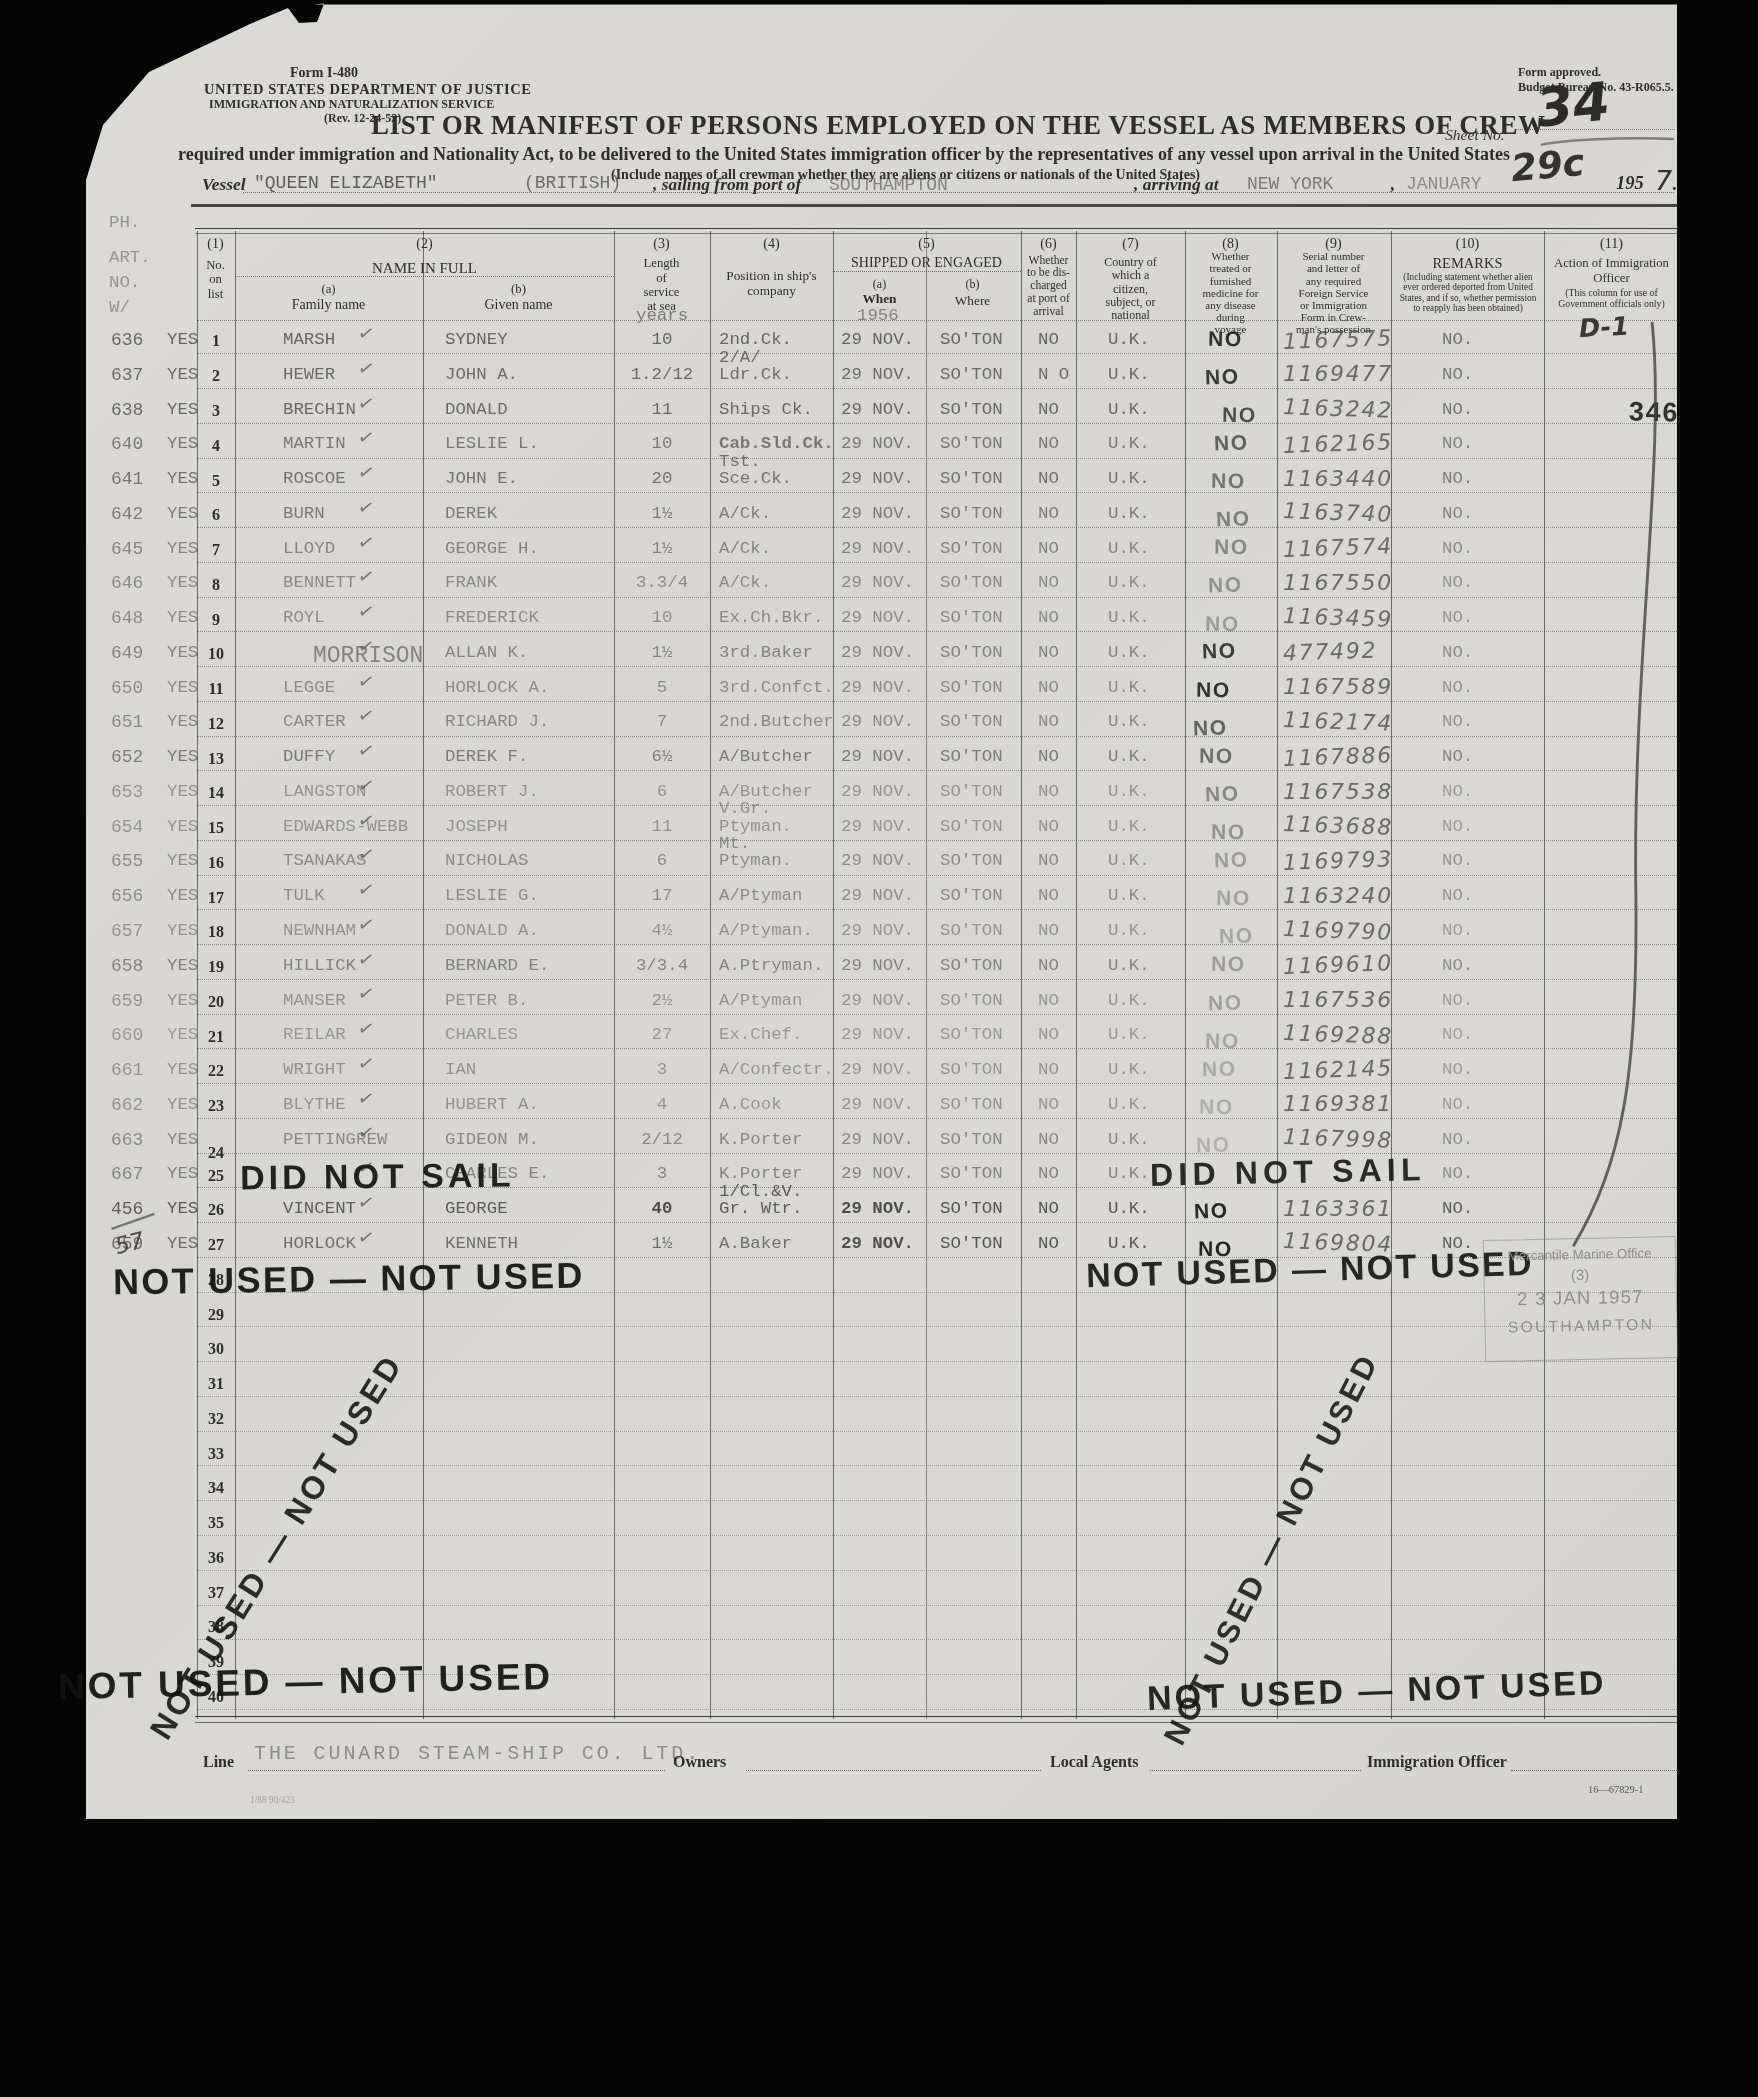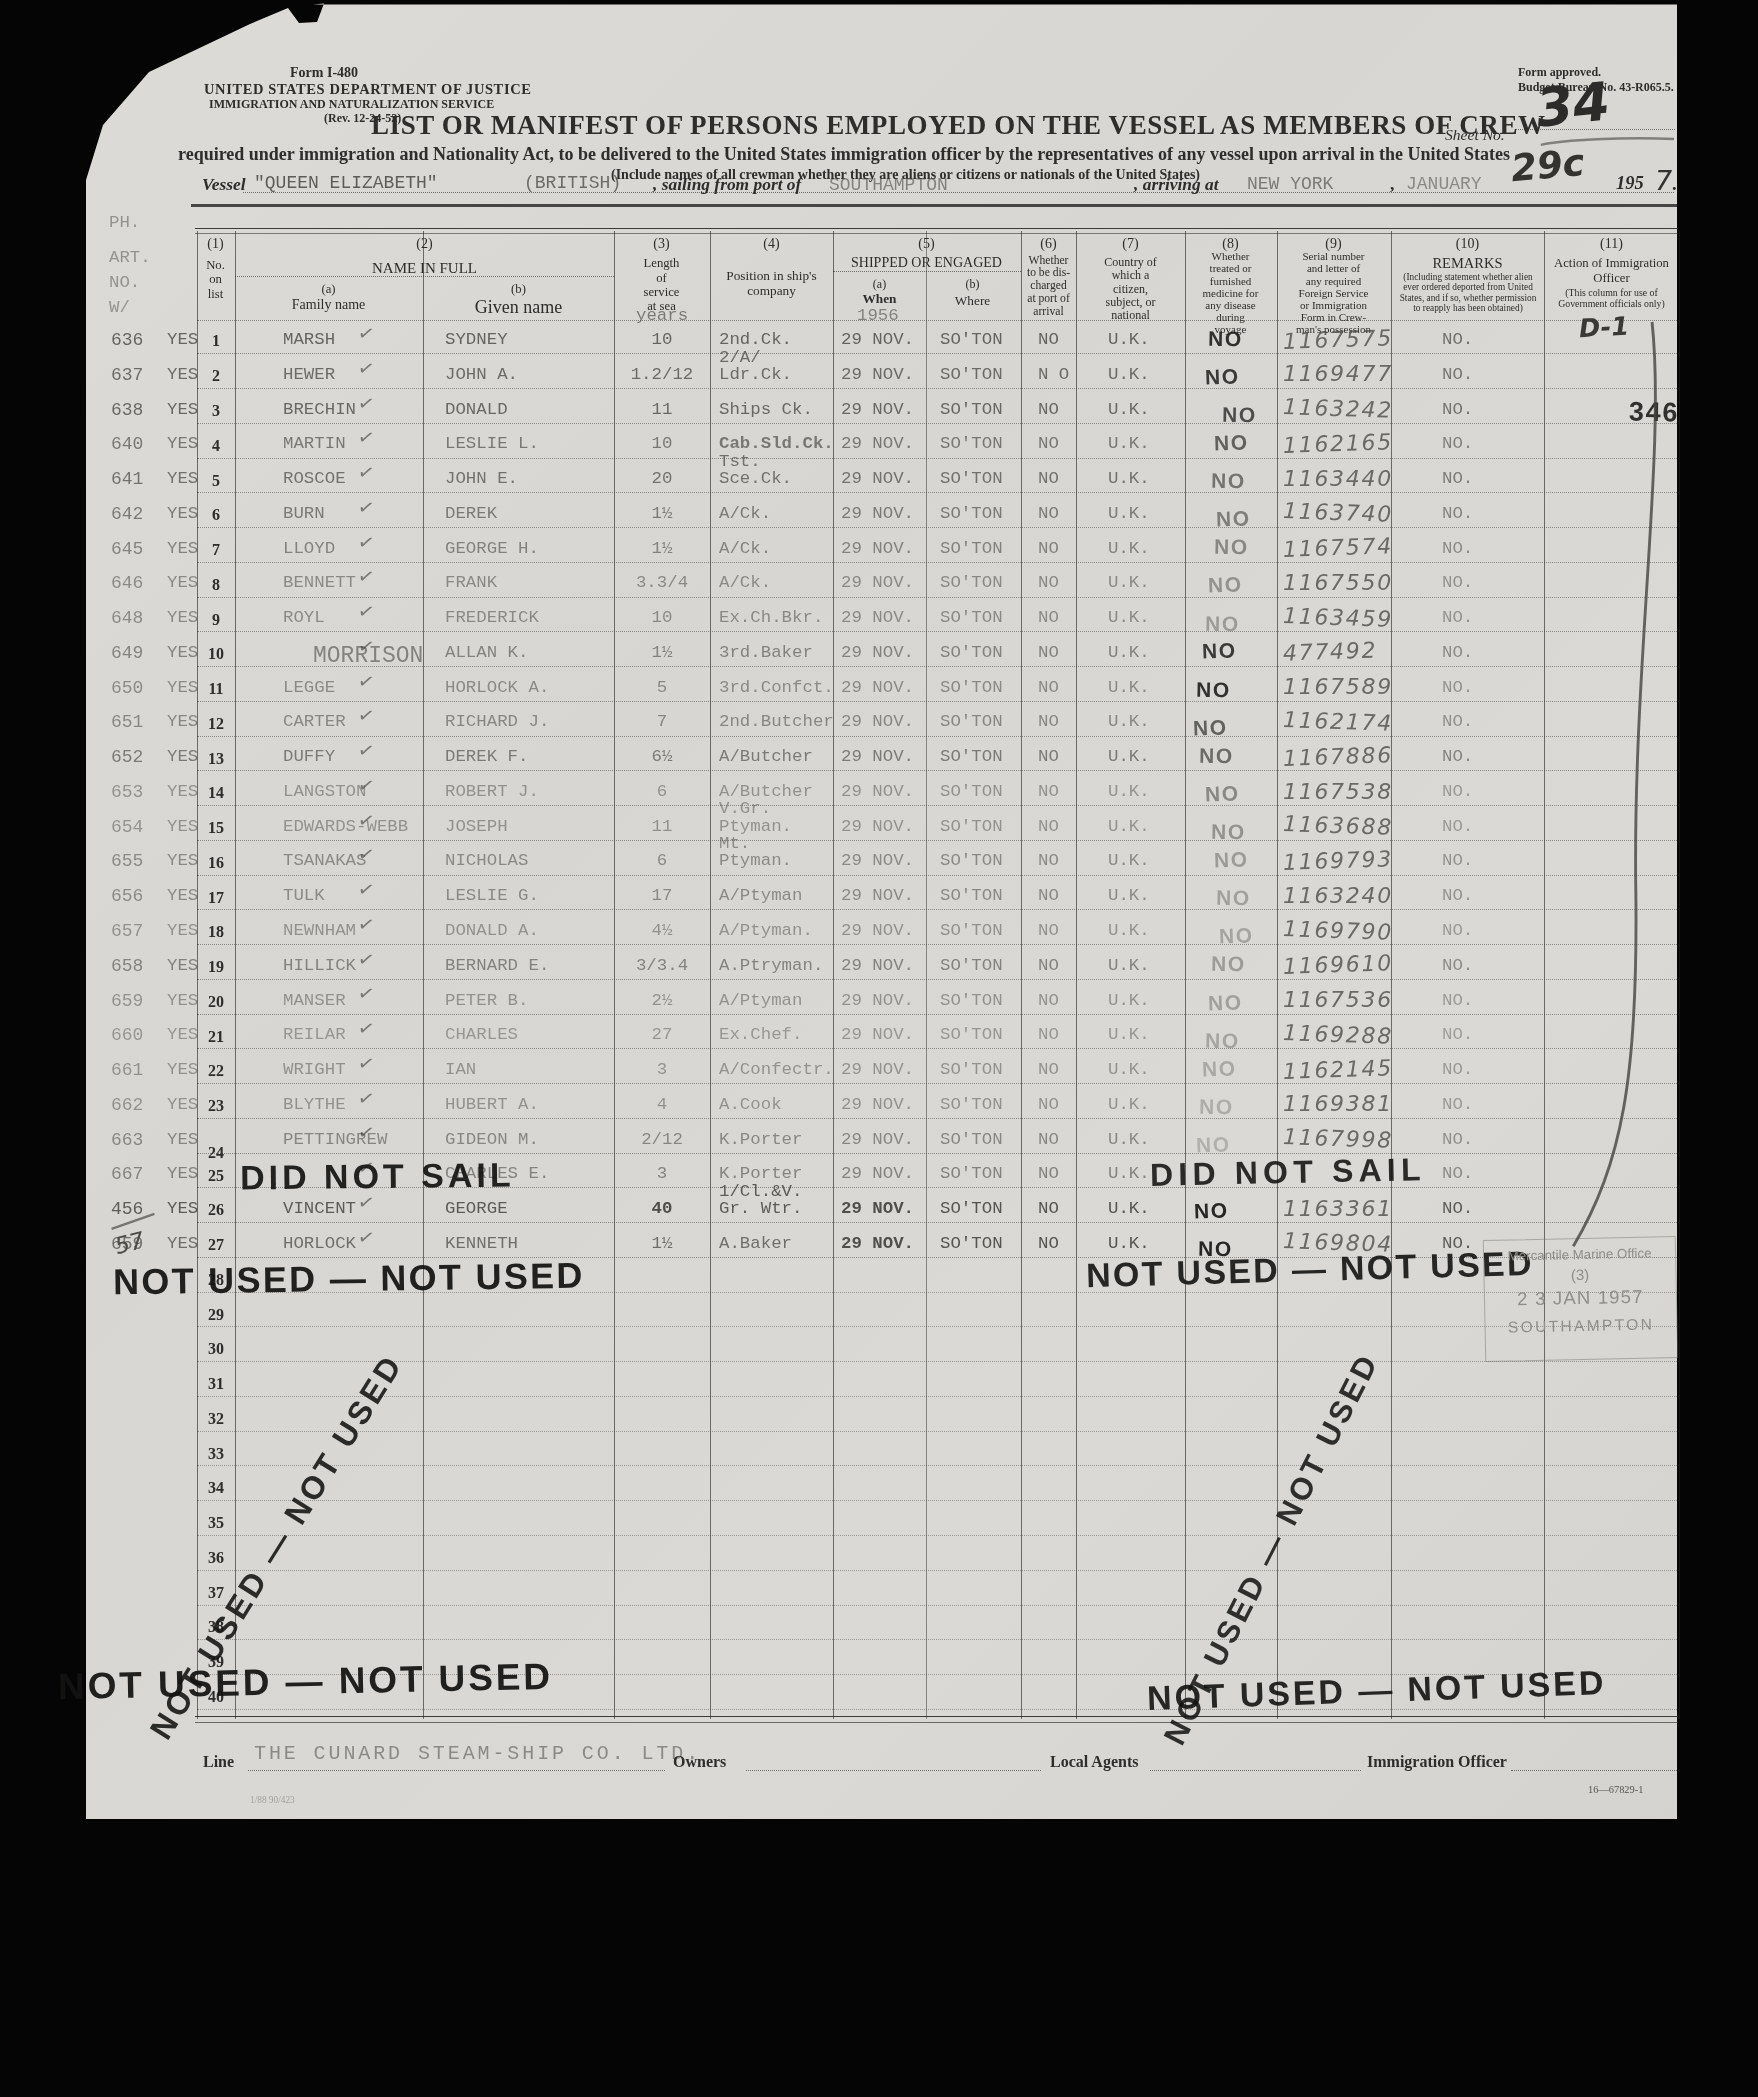--- a/index.html
+++ b/index.html
@@ -124,21 +124,21 @@
     <div class="dot" style="position:absolute;left:197px;top:1709px;width:1482px;opacity:0.6;"></div>
     <div class="serif hdr ctr" style="position:absolute;left:123px;top:236px;width:185px;font-size:14px;">(1)</div>
     <div class="serif hdr ctr" style="position:absolute;left:123px;top:258px;width:185px;font-size:12.7px;">No.</div>
     <div class="serif hdr ctr" style="position:absolute;left:123px;top:272px;width:185px;font-size:12.7px;">on</div>
     <div class="serif hdr ctr" style="position:absolute;left:123px;top:287px;width:185px;font-size:12.7px;">list</div>
     <div class="serif hdr ctr" style="position:absolute;left:332px;top:236px;width:185px;font-size:14px;">(2)</div>
     <div class="serif hdr ctr" style="position:absolute;left:332px;top:260px;width:185px;font-size:15px;">NAME IN FULL</div>
     <div class="serif hdr ctr" style="position:absolute;left:236px;top:282px;width:185px;font-size:12.7px;">(a)</div>
     <div class="serif hdr ctr" style="position:absolute;left:236px;top:297px;width:185px;font-size:14px;">Family name</div>
     <div class="serif hdr ctr" style="position:absolute;left:426px;top:282px;width:185px;font-size:12.7px;">(b)</div>
-    <div class="serif hdr ctr" style="position:absolute;left:426px;top:297px;width:185px;font-size:18px;">Given name</div>
+    <div class="serif hdr ctr" style="position:absolute;left:426px;top:297px;width:185px;font-size:14px;">Given name</div>
     <div class="serif hdr ctr" style="position:absolute;left:569px;top:236px;width:185px;font-size:14px;">(3)</div>
     <div class="serif hdr ctr" style="position:absolute;left:569px;top:256px;width:185px;font-size:12.7px;">Length</div>
     <div class="serif hdr ctr" style="position:absolute;left:569px;top:271px;width:185px;font-size:12.7px;">of</div>
     <div class="serif hdr ctr" style="position:absolute;left:569px;top:285px;width:185px;font-size:12.7px;">service</div>
     <div class="serif hdr ctr" style="position:absolute;left:569px;top:299px;width:185px;font-size:12.7px;">at sea</div>
     <div class="mono" style="position:absolute;left:636px;top:306px;font-size:17.4px;opacity:.6;">years</div>
     <div class="serif hdr ctr" style="position:absolute;left:679px;top:236px;width:185px;font-size:14px;">(4)</div>
     <div class="serif hdr ctr" style="position:absolute;left:679px;top:268px;width:185px;font-size:13.3px;">Position in ship's</div>
     <div class="serif hdr ctr" style="position:absolute;left:679px;top:283px;width:185px;font-size:13.3px;">company</div>
     <div class="serif hdr ctr" style="position:absolute;left:834px;top:236px;width:185px;font-size:14px;">(5)</div>

